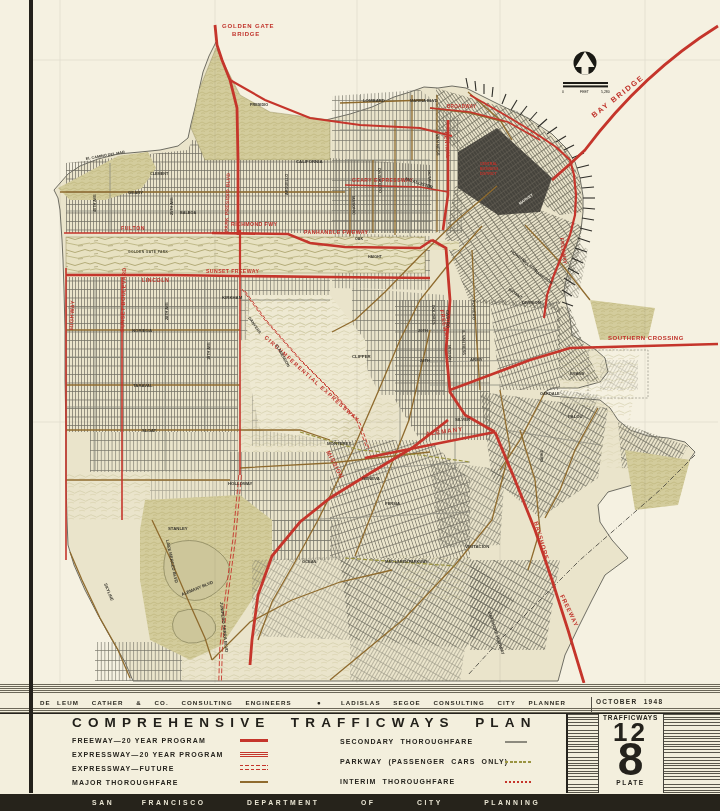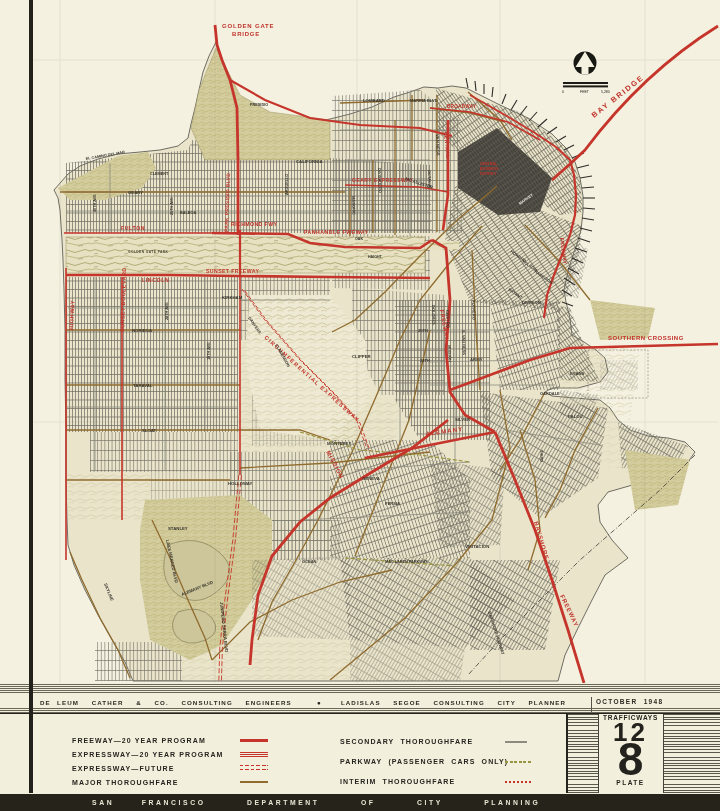--- a/index.html
+++ b/index.html
@@ -371,20 +371,21 @@
 
 <div class="abs" style="left:565.5px;top:714px;width:2.2px;height:79px;background:#26241e;"></div>
 <div class="abs" style="left:568px;top:714px;width:30px;height:79px;background:repeating-linear-gradient(to bottom,#5a574c 0px,#5a574c 0.9px,#f3efdd 0.9px,#f3efdd 2.7px);"></div>
 <div class="abs" style="left:663px;top:714px;width:57px;height:79px;background:repeating-linear-gradient(to bottom,#5a574c 0px,#5a574c 0.9px,#f3efdd 0.9px,#f3efdd 2.7px);"></div>
 <div class="abs" style="left:598px;top:714px;width:65px;height:79px;background:#f3efdd;color:#24221c;"></div>
 <div class="abs" style="left:598px;top:714px;width:65px;font-size:6.5px;font-weight:bold;letter-spacing:0.8px;color:#24221c;text-align:center;">TRAFFICWAYS</div>
 <div class="abs" style="left:598px;top:716.5px;width:65px;font-size:26px;font-weight:bold;letter-spacing:3px;color:#24221c;text-align:center;">12</div>
 <div class="abs" style="left:598px;top:731.5px;width:65px;font-size:46px;font-weight:bold;color:#24221c;text-align:center;">8</div>
 <div class="abs" style="left:598px;top:778.5px;width:65px;font-size:6.5px;font-weight:bold;letter-spacing:1.5px;color:#24221c;text-align:center;">PLATE</div>
 
+<div class="abs" style="left:72px;top:715px;font-size:13.5px;font-weight:bold;letter-spacing:6.15px;word-spacing:10.5px;color:#22201a;white-space:nowrap;">COMPREHENSIVE TRAFFICWAYS PLAN</div>
 
 <div class="abs" style="left:72px;top:736.5px;font-size:7px;font-weight:bold;letter-spacing:1.1px;color:#26241e;">FREEWAY—20 YEAR PROGRAM</div>
 <div class="abs" style="left:240px;top:738.5px;width:28px;height:3.8px;background:#c5352b;"></div>
 <div class="abs" style="left:72px;top:750.5px;font-size:7px;font-weight:bold;letter-spacing:1.1px;color:#26241e;">EXPRESSWAY—20 YEAR PROGRAM</div>
 <div class="abs" style="left:240px;top:751.5px;width:28px;height:5px;background:repeating-linear-gradient(to bottom,#c5352b 0px,#c5352b 1px,#f3efdd 1px,#f3efdd 2px);"></div>
 <div class="abs" style="left:72px;top:764.5px;font-size:7px;font-weight:bold;letter-spacing:1.1px;color:#26241e;">EXPRESSWAY—FUTURE</div>
 <div class="abs" style="left:240px;top:765px;width:28px;height:1.2px;background:repeating-linear-gradient(to right,#c5352b 0px,#c5352b 3.5px,#f3efdd 3.5px,#f3efdd 5.5px);"></div>
 <div class="abs" style="left:240px;top:768.5px;width:28px;height:1.2px;background:repeating-linear-gradient(to right,#c5352b 0px,#c5352b 3.5px,#f3efdd 3.5px,#f3efdd 5.5px);"></div>
 <div class="abs" style="left:72px;top:778.5px;font-size:7px;font-weight:bold;letter-spacing:1.1px;color:#26241e;">MAJOR THOROUGHFARE</div>
 <div class="abs" style="left:240px;top:781px;width:28px;height:2px;background:#8f6b2e;"></div>

